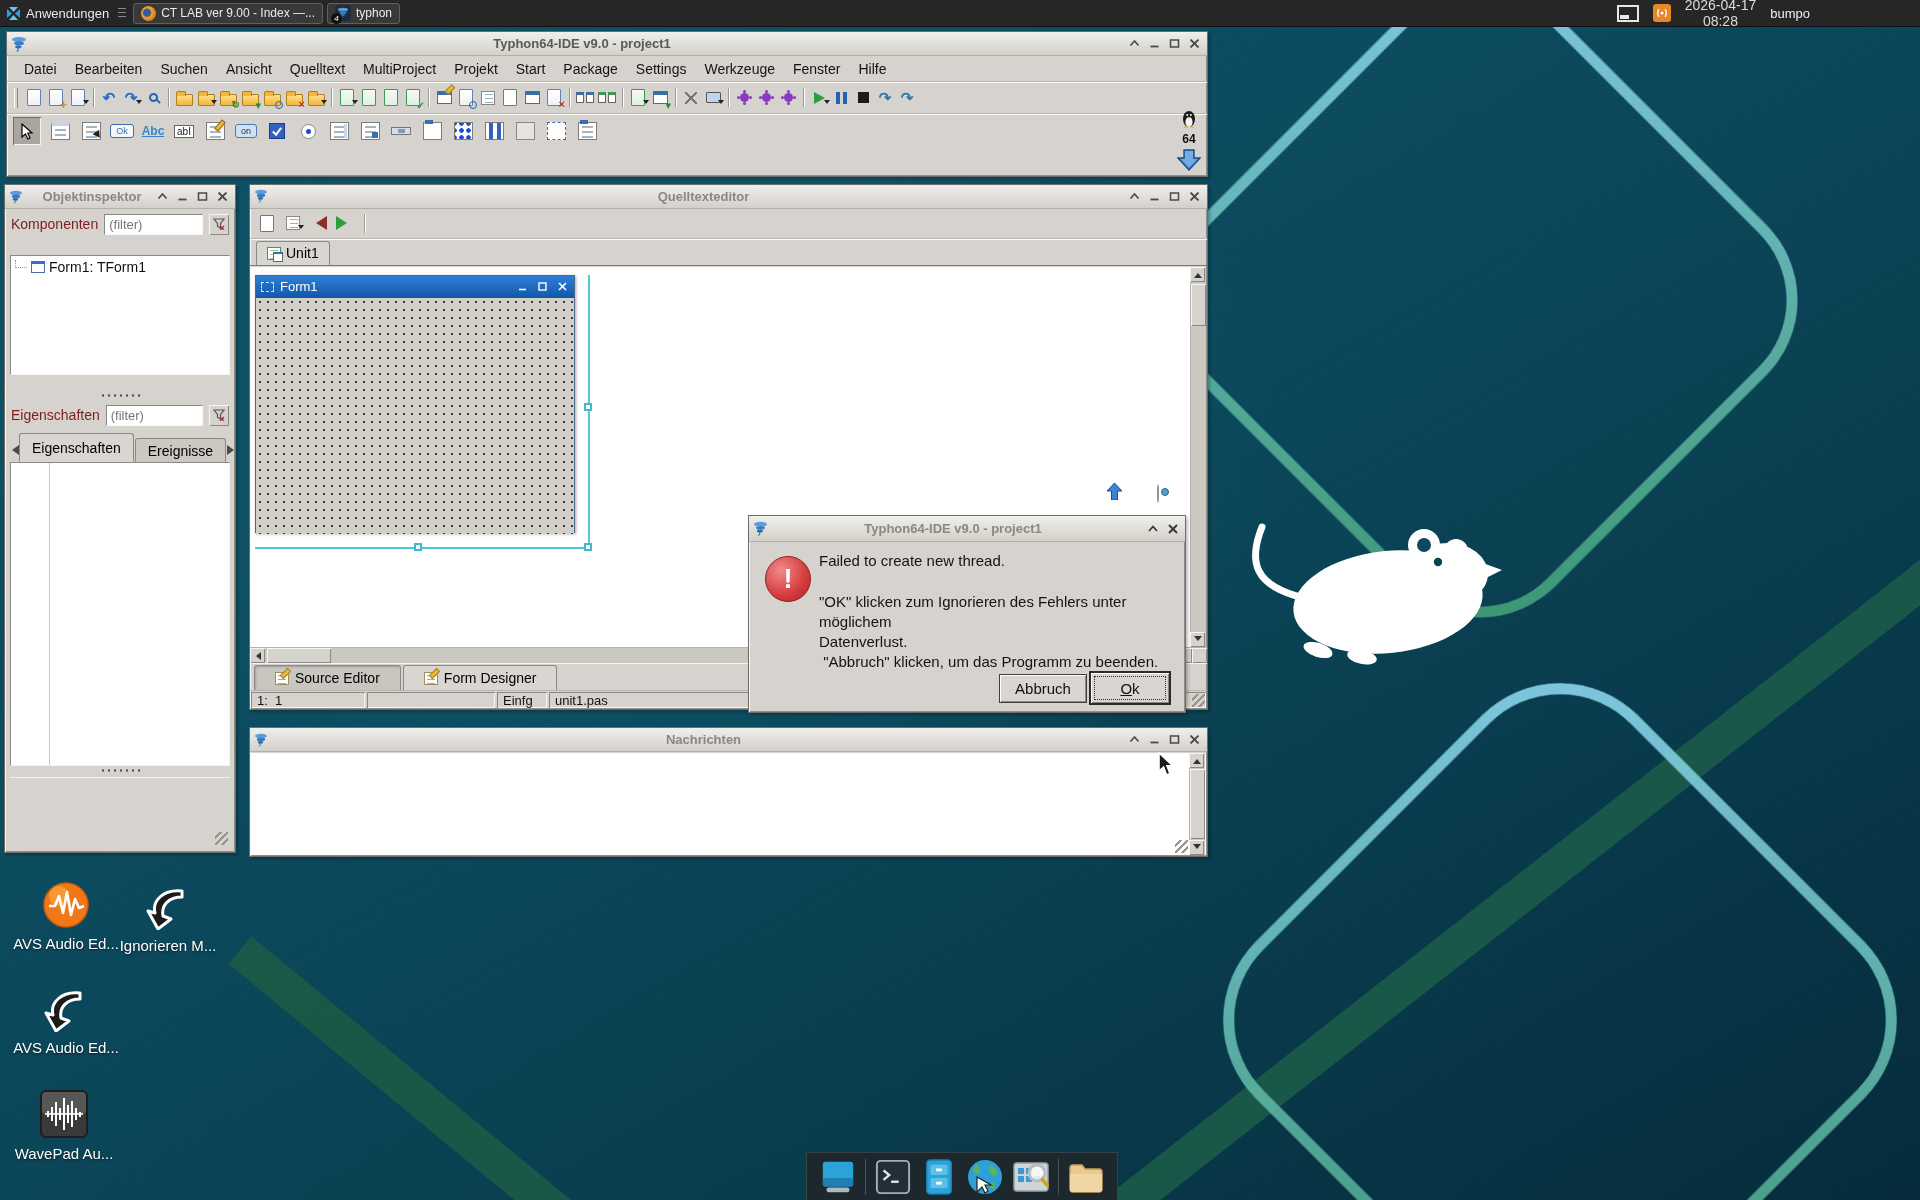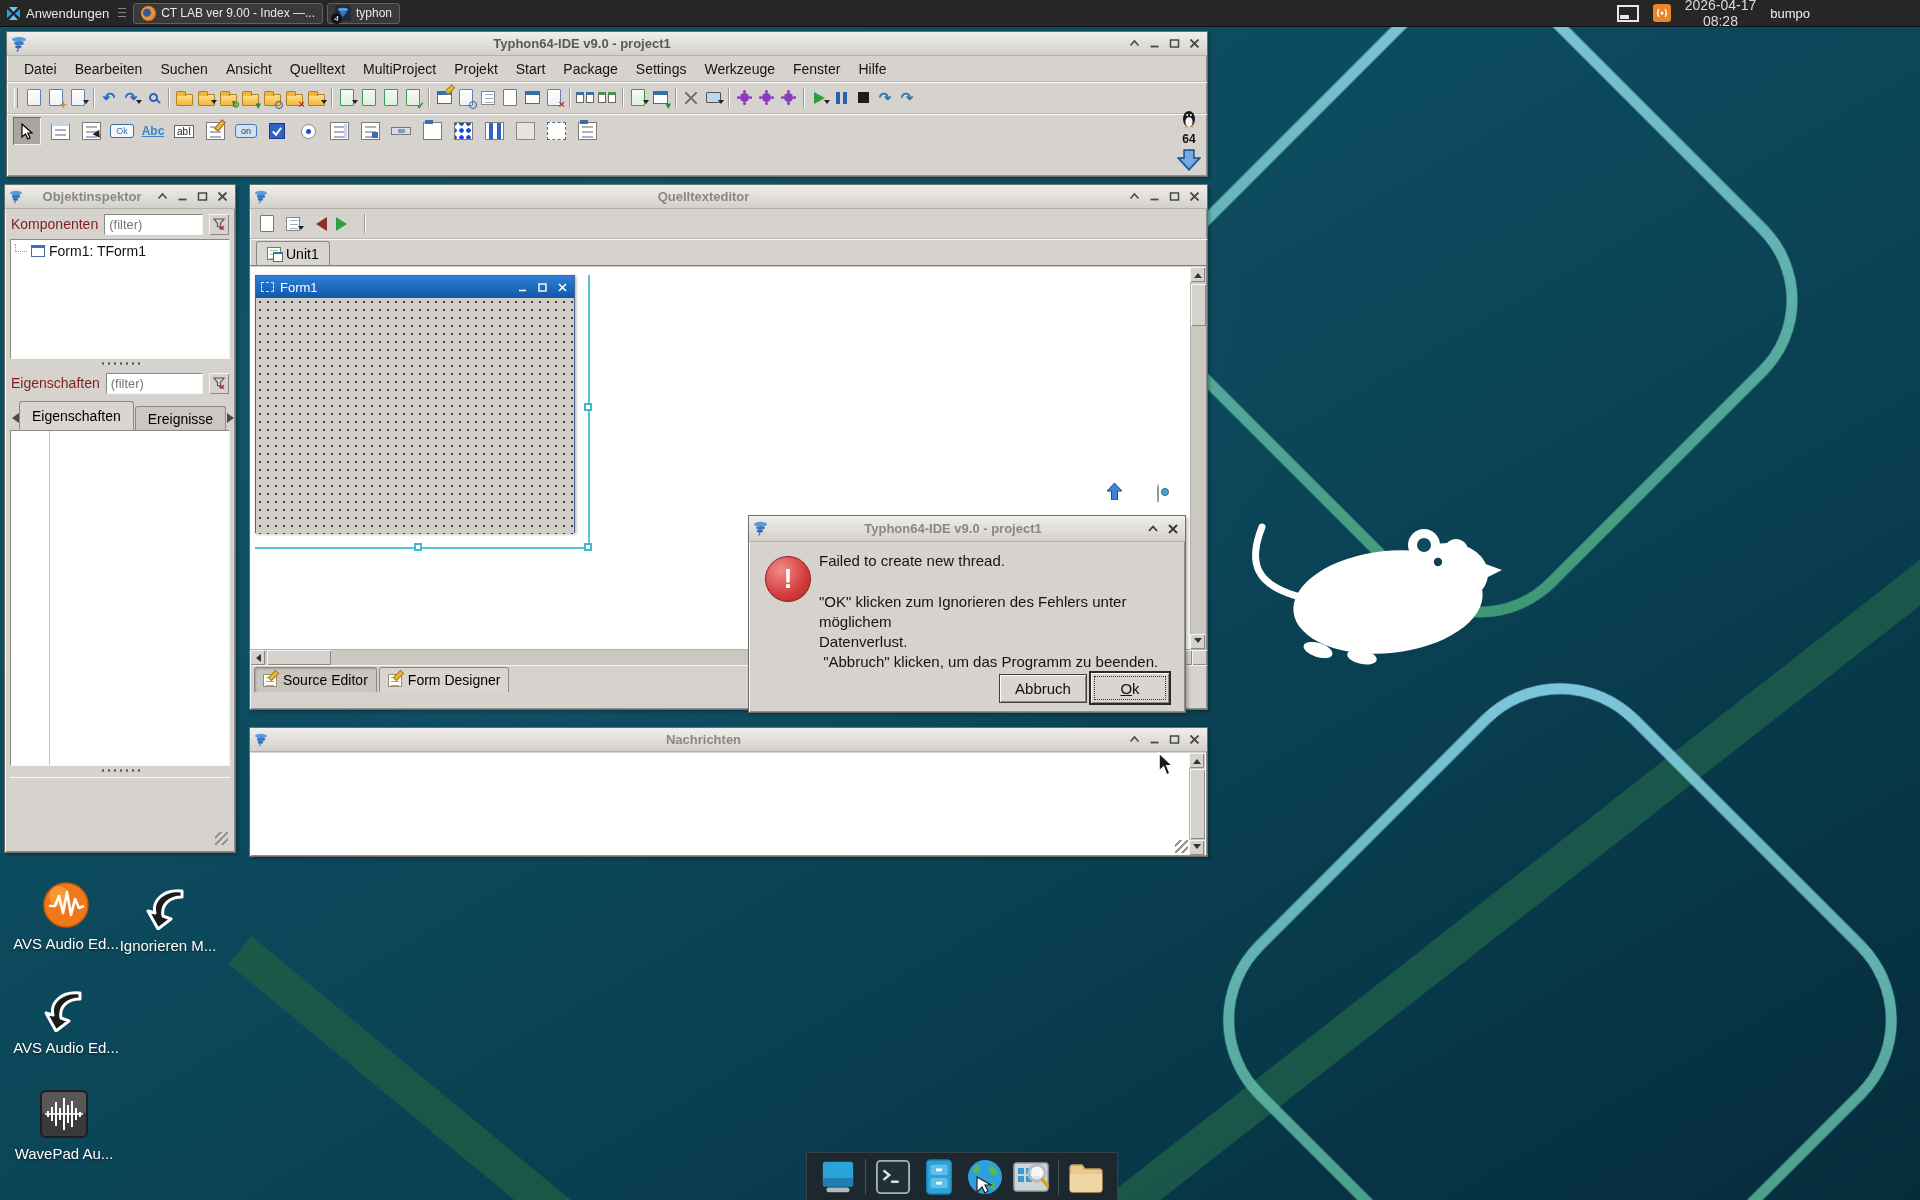--- a/index.html
+++ b/index.html
@@ -116,21 +116,21 @@
   .bits{font-size:12px;font-weight:bold;color:#111;line-height:1}
 
   
   #oiwin{left:4px;top:184px;width:232px;height:669px;display:flex;flex-direction:column}
   .oirow{display:flex;align-items:center;gap:6px;padding:4px 6px;height:30px}
   .oirow label{font-size:14px;color:#7f1d1d}
   .filter{flex:1;height:21px;font-size:13px;color:#333;padding:0 4px;min-width:0;
     border:1px solid;border-color:#8b8983 #f7f6f4 #f7f6f4 #8b8983;background:#fff;font-family:"Liberation Sans",sans-serif}
   .funbtn{width:20px;height:21px;background:#d6d3ce;box-shadow:inset 1px 1px 0 #f6f5f3,inset -1px -1px 0 #8b8983;
     display:flex;align-items:center;justify-content:center;flex:none}
-  .treepanel{margin:0 5px;height:120px;background:#fff;border:1px solid;border-color:#8b8983 #f7f6f4 #f7f6f4 #8b8983;
+  .treepanel{margin:16px 5px;height:120px;background:#fff;border:1px solid;border-color:#8b8983 #f7f6f4 #f7f6f4 #8b8983;
     padding:3px 4px;font-size:14px;color:#111}
   .treeitem{display:flex;align-items:center;gap:4px}
   .branch{width:12px;height:8px;border-left:1px dotted #999;border-bottom:1px dotted #999;margin-top:-6px}
   .formico{width:14px;height:12px;background:#fff;border:1px solid #4a6ea8;border-top:3px solid #3a6ec8}
   .oitabs{display:flex;align-items:flex-end;height:32px;padding:0 2px;position:relative}
   .oitab{height:24px;padding:0 12px;display:flex;align-items:center;font-size:14px;background:#cbc8c2;border:1px solid #8b8983;
     border-bottom:none;border-radius:3px 3px 0 0;margin-right:1px}
   .oitab.active{background:#d9d6d1;height:29px;border-bottom:1px solid #d9d6d1}
   .arrbtn{width:14px;height:24px;display:flex;align-items:center;justify-content:center}
   .tri-l{width:0;height:0;border:5px solid transparent;border-right:7px solid #4a4a46}
@@ -169,21 +169,21 @@
   .selico{width:13px;height:10px;border:1px dashed #cfe2ff;background:transparent}
   .fwb{color:#fff;width:14px;display:flex;justify-content:center}
   .formbody{height:236px;background:#d2cfc9;background-image:radial-gradient(circle,#3c3c3c 1px,transparent 1.2px);background-size:8px 8px}
   .selline-v{position:absolute;left:337px;top:8px;width:2px;height:272px;background:#53c6dc}
   .selline-h{position:absolute;left:4px;top:280px;width:335px;height:2px;background:#53c6dc}
   .handle{position:absolute;width:8px;height:8px;background:#fff;border:2px solid #45b8cc}
   .edfloat{position:absolute}
   .lensic{width:14px;height:14px;border-radius:50%;background:#d8dcde;border:1px solid #8a9094;position:relative}
   .lensic::after{content:"";position:absolute;left:3px;top:3px;width:6px;height:6px;border-radius:50%;background:#49a0c8;border:1px solid #2a6a8a}
   .sebottomtabs{height:27px;display:flex;align-items:flex-end;padding-left:4px;border-top:1px solid #f6f5f3}
-  .sbt{height:25px;display:flex;align-items:center;gap:6px;padding:0 8px;font-size:14px;background:#d9d6d1;
+  .sbt{height:25px;display:flex;align-items:center;gap:6px;padding:0 20px;font-size:14px;background:#d9d6d1;
     border:1px solid #8b8983;border-bottom:none;border-radius:3px 3px 0 0;margin-right:2px}
   .sbt.active{background:#c9c6c0;box-shadow:inset 1px 1px 2px rgba(0,0,0,.2)}
   .srcico{width:14px;height:13px;background:#fff;border:1px solid #998f6a;position:relative;
     background-image:repeating-linear-gradient(#b8a868 0 1.5px,transparent 1.5px 4px);background-size:8px 100%;background-position:2px 2px;background-repeat:no-repeat}
   .srcico::after{content:"";position:absolute;right:-3px;top:-2px;width:9px;height:3px;background:#e8b93a;border:1px solid #a87f1e;transform:rotate(-45deg)}
   .statusbar{height:19px;display:flex;font-size:13px;color:#111;align-items:stretch;position:relative;border-top:1px solid #b9b6b0}
   .stcell{box-shadow:inset 1px 1px 0 #8b8983,inset -1px -1px 0 #f7f6f4;margin:1px;display:flex;align-items:center;padding:0 6px;white-space:pre}
 
   
   #msgwin{left:249px;top:727px;width:959px;height:130px;display:flex;flex-direction:column}
@@ -791,20 +791,27 @@
     </div>
     <div class="sebottomtabs">
       <span class="sbt active">
         <span class="srcico"></span>
         <span>Source Editor</span>
       </span>
       <span class="sbt">
         <span class="srcico"></span>
         <span>Form Designer</span>
       </span>
+    </div>
+    <div class="statusbar">
+      <span class="stcell" style="width:114px">1:  1</span>
+      <span class="stcell" style="width:128px"></span>
+      <span class="stcell" style="width:50px">Einfg</span>
+      <span class="stcell" style="flex:1">unit1.pas</span>
+      <span class="rgrip"></span>
     </div>
   </div>
 
   <div class="win" id="msgwin">
     <div class="tbar">
       <svg width="14" height="14" viewBox="0 0 14 14">
           <ellipse cx="7" cy="3" rx="6" ry="2.2" fill="#5a9ade"></ellipse>
           <ellipse cx="7" cy="6.4" rx="4.2" ry="1.8" fill="#3a7cc0"></ellipse>
           <ellipse cx="6.4" cy="9.4" rx="2.8" ry="1.4" fill="#2f6cb0"></ellipse>
           <path d="M6 10.5 Q7 12.5 5 13.5" stroke="#2f6cb0" fill="none"></path>

